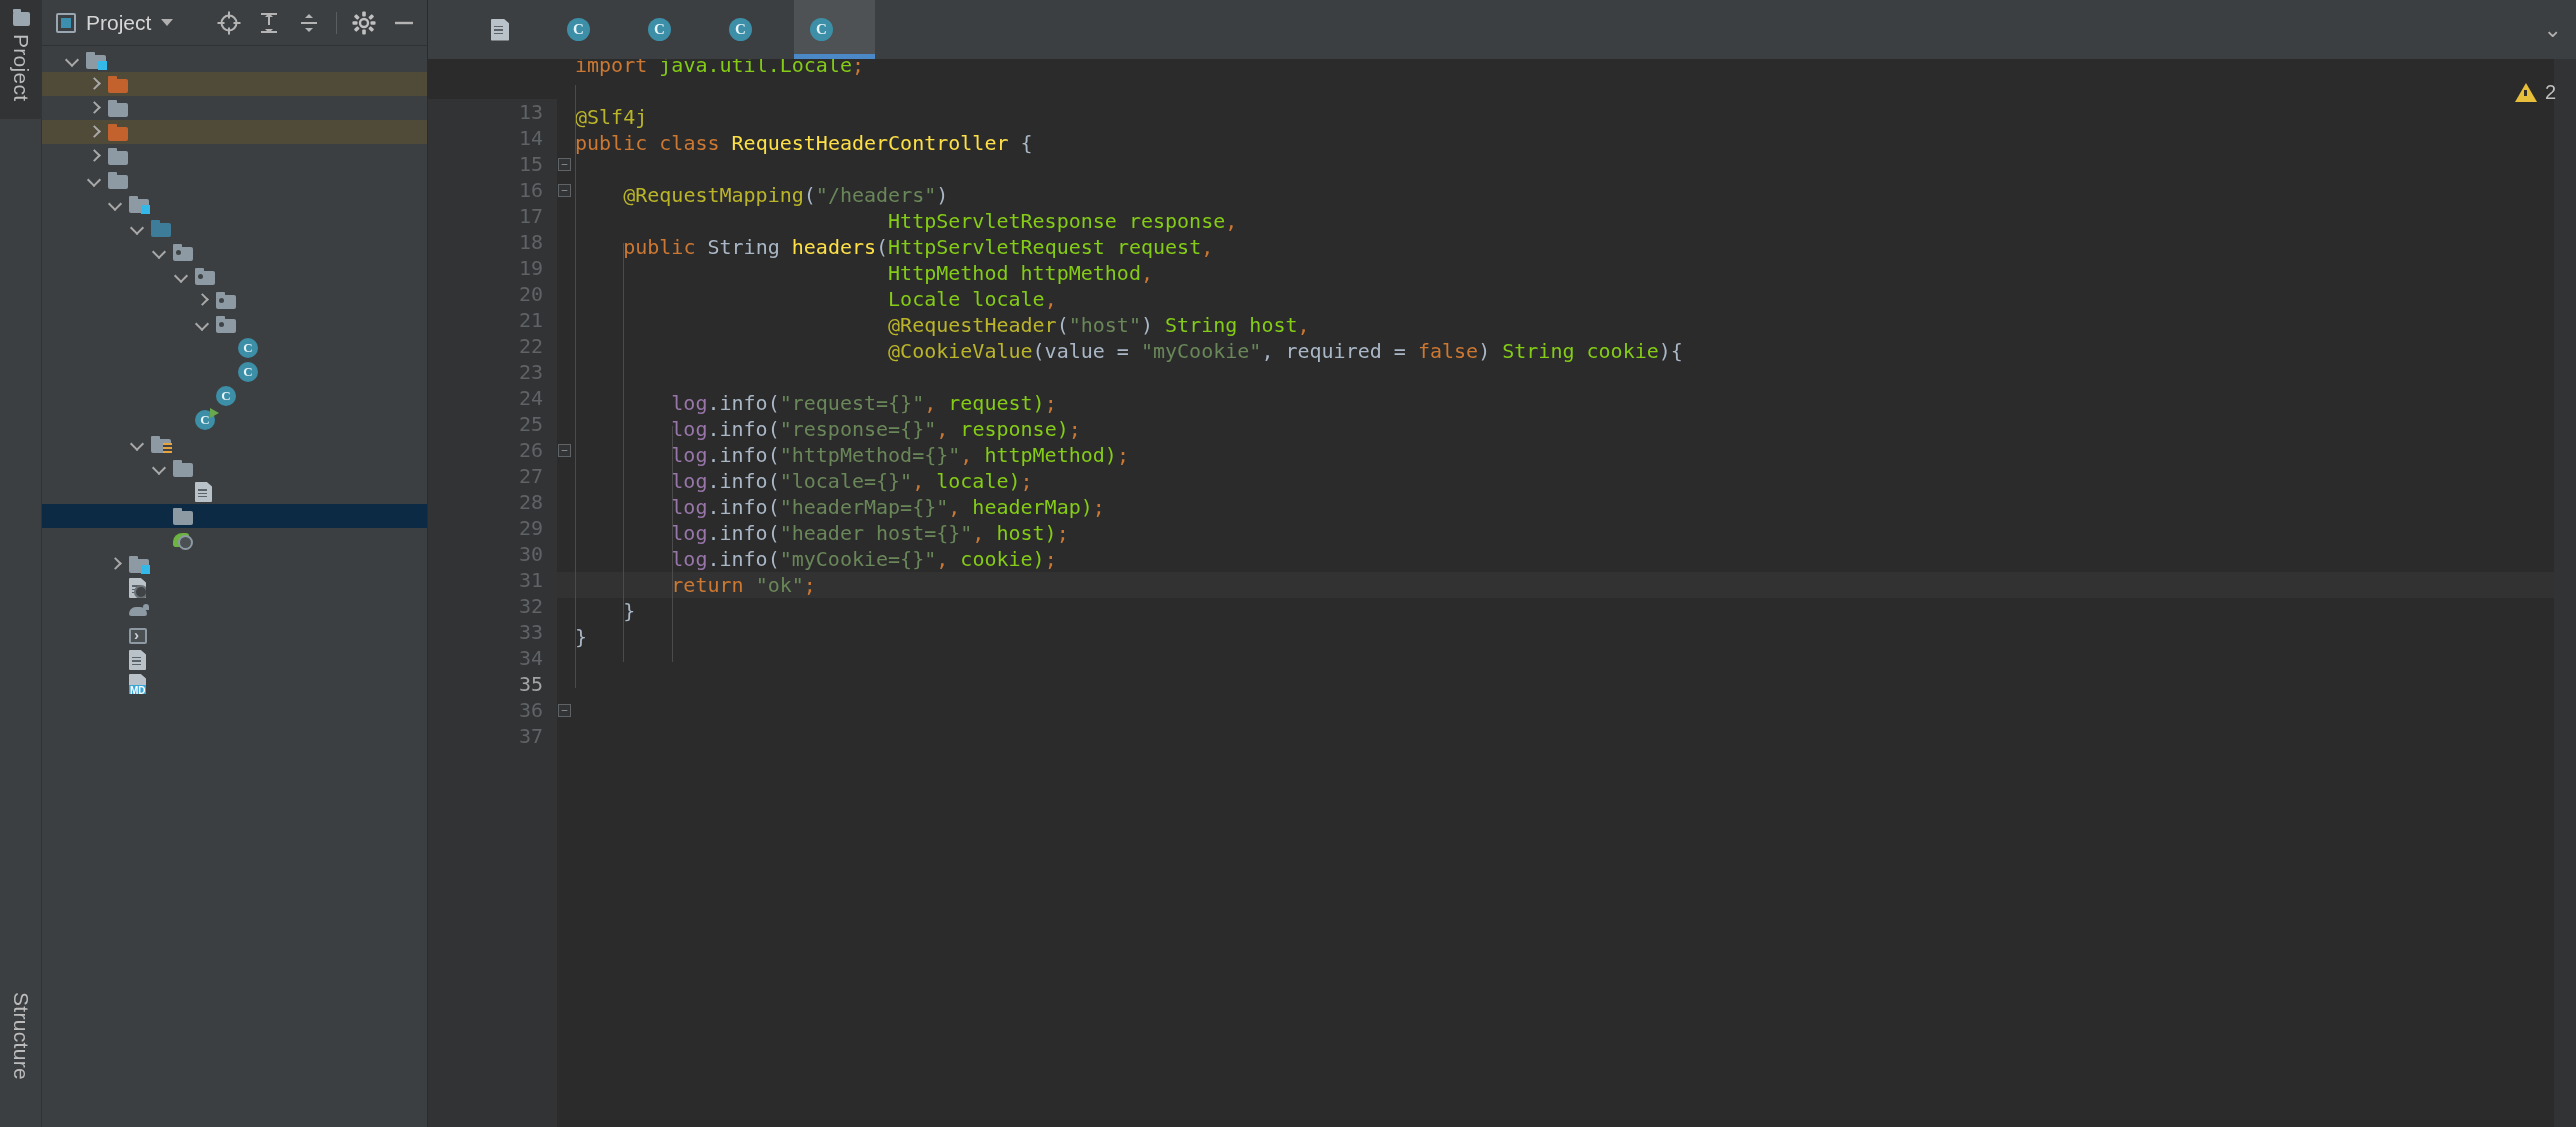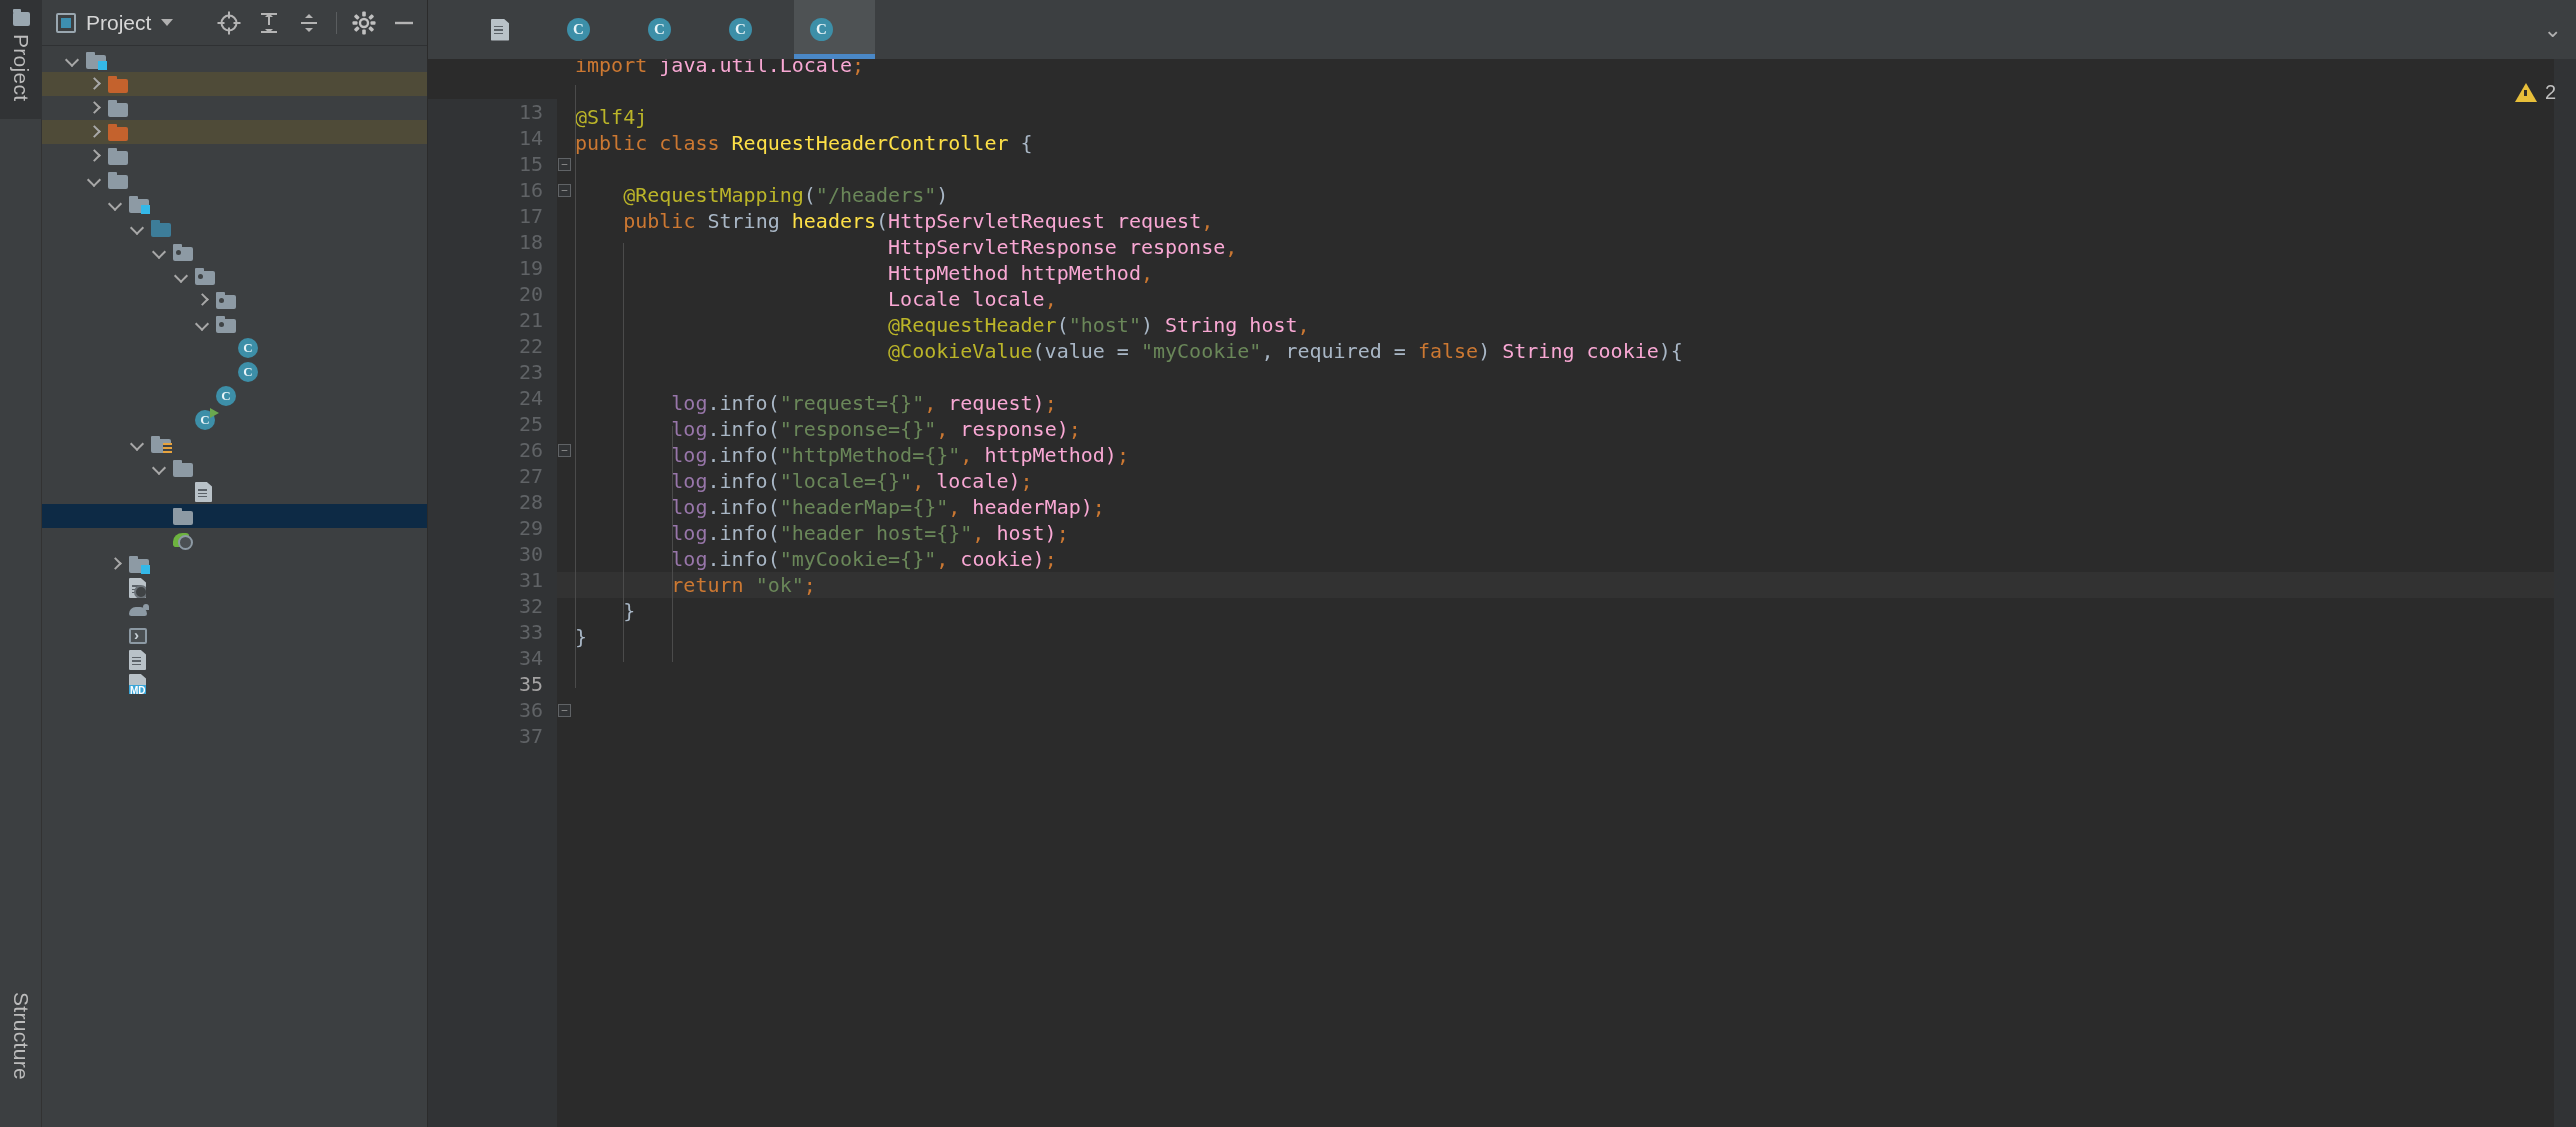--- a/index.html
+++ b/index.html
@@ -231,21 +231,21 @@
   }
 
   
   .kw   { color:#cc7832; }
   .ann  { color:#bbb529; }
   .str  { color:#6a8759; }
   .cls2 { color:#a9b7c6; }
   .fld  { color:#9876aa; }
   .punc { color:#a9b7c6; }
   .semi { color:#cc7832; }
-  .id   { color:#f9a8d4; }
+  .id   { color:#84cc16; }
   .mname{ color:#fde047; }
 
   .warn-box {
     position:absolute; right:20px; top:22px; display:flex; align-items:center; gap:8px;
     font-size:20px; color:#bfbfbf;
   }
   .warn-tri {
     width:0;height:0;border-left:11px solid transparent;border-right:11px solid transparent;
     border-bottom:19px solid #e8bf3a; position:relative;
   }
@@ -546,22 +546,22 @@
           <div class="ln"><span>36</span><span class="fold">−</span></div>
           <div class="ln"><span>37</span></div>
         </div>
       <div class="code-scroll" id="codearea">
           <div class="codeline" style="margin-top: -7px;"><span class="kw">import </span><span class="id">java.util.Locale</span><span class="semi">;</span></div>
           <div class="codeline">&nbsp;</div>
           <div class="codeline"><span class="ann">@Slf4j</span></div>
           <div class="codeline"><span class="kw">public </span><span class="kw">class </span><span class="mname">RequestHeaderController</span><span class="punc"> {</span></div>
           <div class="codeline">&nbsp;</div>
           <div class="codeline"><span class="id">    </span><span class="ann">@RequestMapping</span><span class="punc">(</span><span class="str">"/headers"</span><span class="punc">)</span></div>
+          <div class="codeline"><span class="id">                          </span><span class="id">HttpServletResponse response</span><span class="kw">,</span></div>
           <div class="codeline"><span class="id">    </span><span class="kw">public </span><span class="cls2">String </span><span class="mname">headers</span><span class="punc">(</span><span class="id">HttpServletRequest request</span><span class="kw">,</span></div>
-          <div class="codeline"><span class="id">                          </span><span class="id">HttpServletResponse response</span><span class="kw">,</span></div>
           <div class="codeline"><span class="id">                          </span><span class="id">HttpMethod httpMethod</span><span class="kw">,</span></div>
           <div class="codeline"><span class="id">                          </span><span class="id">Locale locale</span><span class="kw">,</span></div>
           <div class="codeline"><span class="id">                          </span><span class="ann">@RequestHeader</span><span class="punc">(</span><span class="str">"host"</span><span class="punc">) </span><span class="id">String host</span><span class="kw">,</span></div>
           <div class="codeline"><span class="id">                          </span><span class="ann">@CookieValue</span><span class="punc">(value = </span><span class="str">"myCookie"</span><span class="punc">, required = </span><span class="kw">false</span><span class="punc">) </span><span class="id">String cookie</span><span class="punc">){</span></div>
           <div class="codeline">&nbsp;</div>
           <div class="codeline"><span class="id">        </span><span class="fld">log</span><span class="punc">.info(</span><span class="str">"request={}"</span><span class="kw">,</span><span class="id"> request)</span><span class="semi">;</span></div>
           <div class="codeline"><span class="id">        </span><span class="fld">log</span><span class="punc">.info(</span><span class="str">"response={}"</span><span class="kw">,</span><span class="id"> response)</span><span class="semi">;</span></div>
           <div class="codeline"><span class="id">        </span><span class="fld">log</span><span class="punc">.info(</span><span class="str">"httpMethod={}"</span><span class="kw">,</span><span class="id"> httpMethod)</span><span class="semi">;</span></div>
           <div class="codeline"><span class="id">        </span><span class="fld">log</span><span class="punc">.info(</span><span class="str">"locale={}"</span><span class="kw">,</span><span class="id"> locale)</span><span class="semi">;</span></div>
           <div class="codeline"><span class="id">        </span><span class="fld">log</span><span class="punc">.info(</span><span class="str">"headerMap={}"</span><span class="kw">,</span><span class="id"> headerMap)</span><span class="semi">;</span></div>

